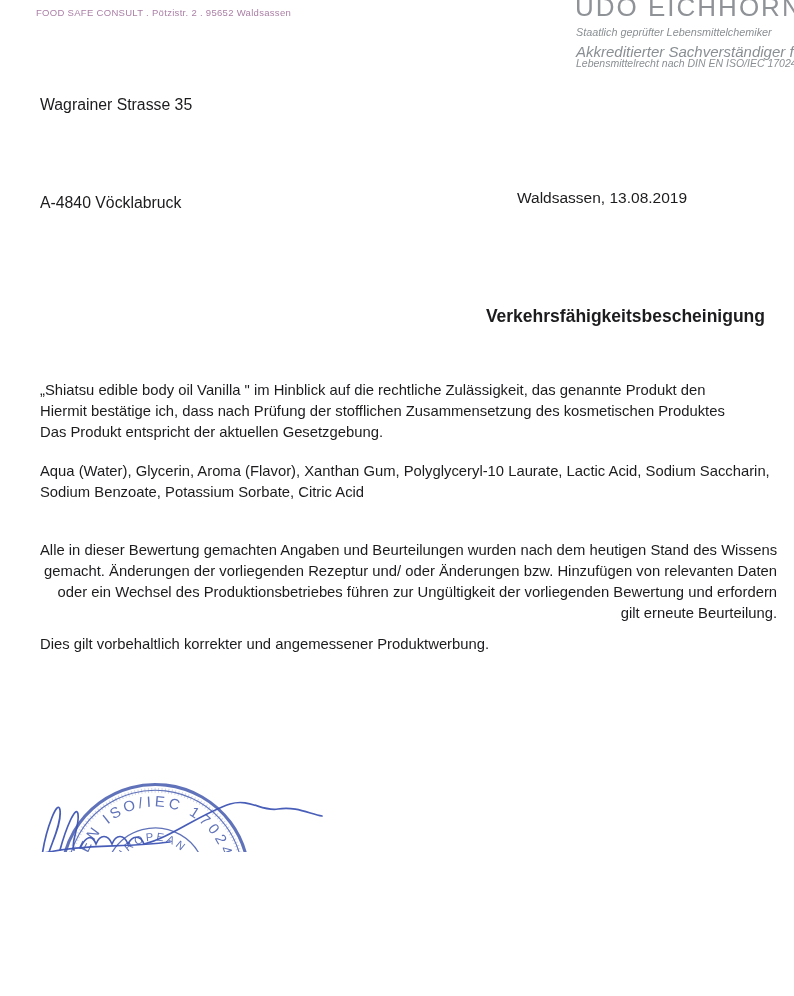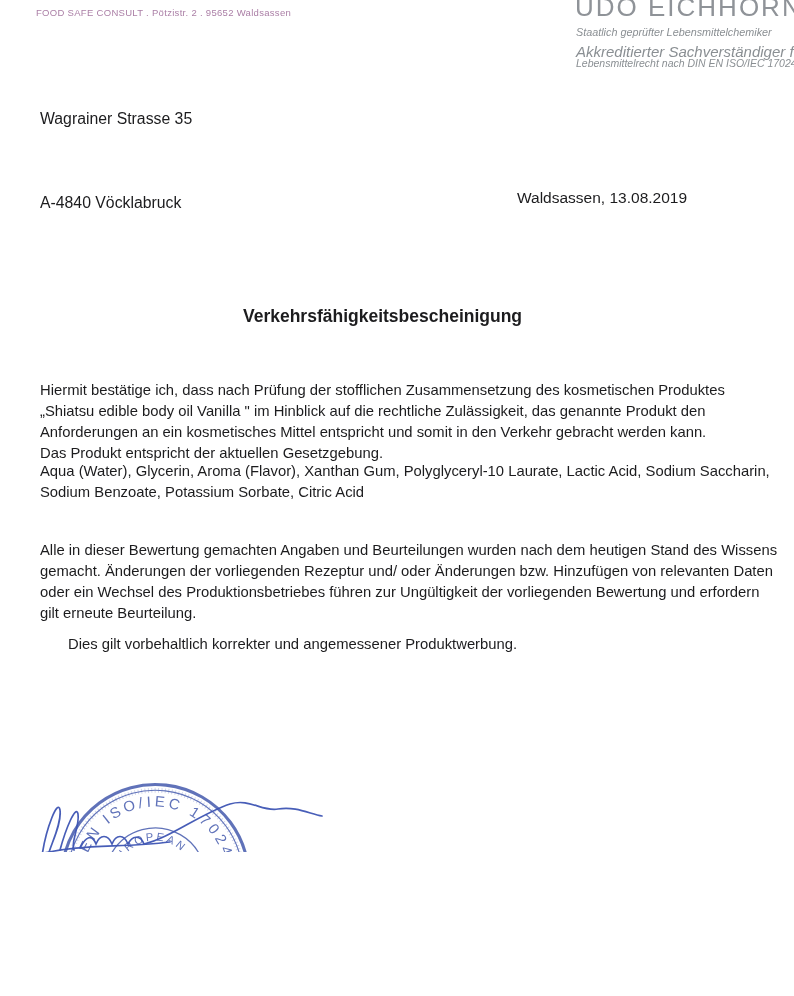--- a/index.html
+++ b/index.html
@@ -8,32 +8,32 @@
   .abs{position:absolute;white-space:nowrap;}
 
   .sender{left:36px;top:7px;font-size:9.5px;letter-spacing:.3px;color:#ab7fa6;}
 
   .lh-name{left:575px;top:-8px;font-size:26px;letter-spacing:2px;color:#8f9398;}
   .lh-sub{left:576px;top:26px;font-size:10.8px;font-style:italic;color:#8a8f93;}
   .lh-acc1{left:576px;top:43px;font-size:15px;font-style:italic;color:#8a8f93;}
   .lh-acc2{left:576px;top:57px;font-size:10.5px;font-style:italic;color:#8a8f93;}
 
   .rc-company{left:40px;top:89px;font-size:15.8px;}
-  .rc-street{left:40px;top:110px;font-size:15.8px;}
+  .rc-street{left:40px;top:96px;font-size:15.8px;}
   .rc-city{left:40px;top:150px;font-size:15.8px;margin-top:44px;}
 
   .dateline{left:517px;top:189px;font-size:15.5px;}
 
-  .doc-title{left:0;top:306px;width:765px;text-align:center;font-size:17.5px;font-weight:bold;}
+  .doc-title{left:0;top:306px;width:765px;text-align:right;font-size:17.5px;font-weight:bold;}
 
   .bodyline{font-size:14.8px;line-height:21px;}
   .p1{left:40px;top:380px;}
   .ingr{left:40px;top:461px;}
-  .p3{left:40px;top:540px;}
-  .p4{left:40px;top:636px;font-size:14.8px;margin-left:28px;}
+  .p3{left:40px;top:540px;text-align:right;}
+  .p4{left:40px;top:636px;font-size:14.8px;}
 
   .sig-name{left:40px;top:859px;font-size:14.5px;z-index:1;}
   .sig-title{left:40px;top:877px;font-size:14.5px;z-index:1;}
 
   .stamp-wrap{left:44px;top:770px;width:232px;height:222px;z-index:2;opacity:.8;}
   .signature-wrap{left:30px;top:788px;width:300px;height:80px;z-index:3;}
 
   .scan-artifact{left:106px;top:986px;width:90px;height:3px;z-index:1;opacity:.55;
     background:repeating-linear-gradient(90deg,#e8b84b 0 3px,transparent 3px 6px);}
   .bottom-line{left:152px;top:989px;width:642px;height:4px;background:#7286dc;z-index:4;}
@@ -53,23 +53,22 @@
   <div class="abs lh-acc2">Lebensmittelrecht nach DIN EN ISO/IEC 17024</div>
 
   <div class="abs rc-street">Wagrainer Strasse 35</div>
   <div class="abs rc-city">A-4840 Vöcklabruck</div>
 
   <div class="abs dateline">Waldsassen, 13.08.2019</div>
 
   <div class="abs doc-title">Verkehrsfähigkeitsbescheinigung</div>
 
   <div class="abs p1">
+    <div class="bodyline">„Shiatsu edible body oil Vanilla " im Hinblick auf die rechtliche Zulässigkeit, das genannte Produkt den</div>
     <div class="bodyline">Hiermit bestätige ich, dass nach Prüfung der stofflichen Zusammensetzung des kosmetischen Produktes</div>
-    <div class="bodyline">„Shiatsu edible body oil Vanilla " im Hinblick auf die rechtliche Zulässigkeit, das genannte Produkt den</div>
-    <div class="bodyline">Anforderungen an ein kosmetisches Mittel entspricht und somit in den Verkehr gebracht werden kann.</div>
     <div class="bodyline">Das Produkt entspricht der aktuellen Gesetzgebung.</div>
   </div>
 
   <div class="abs ingr">
     <div class="bodyline">Aqua (Water), Glycerin, Aroma (Flavor), Xanthan Gum, Polyglyceryl-10 Laurate, Lactic Acid, Sodium Saccharin,</div>
     <div class="bodyline">Sodium Benzoate, Potassium Sorbate, Citric Acid</div>
   </div>
 
   <div class="abs p3">
     <div class="bodyline">Alle in dieser Bewertung gemachten Angaben und Beurteilungen wurden nach dem heutigen Stand des Wissens</div>

